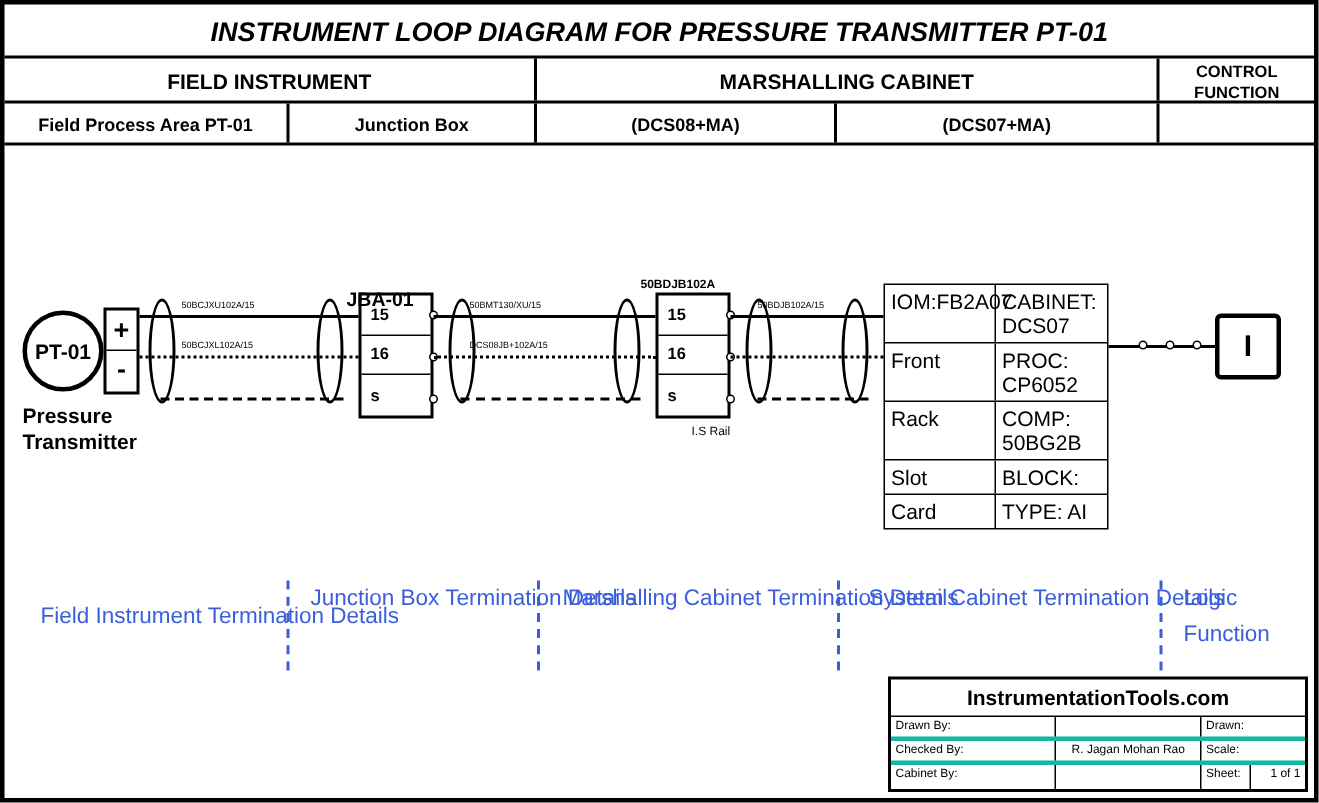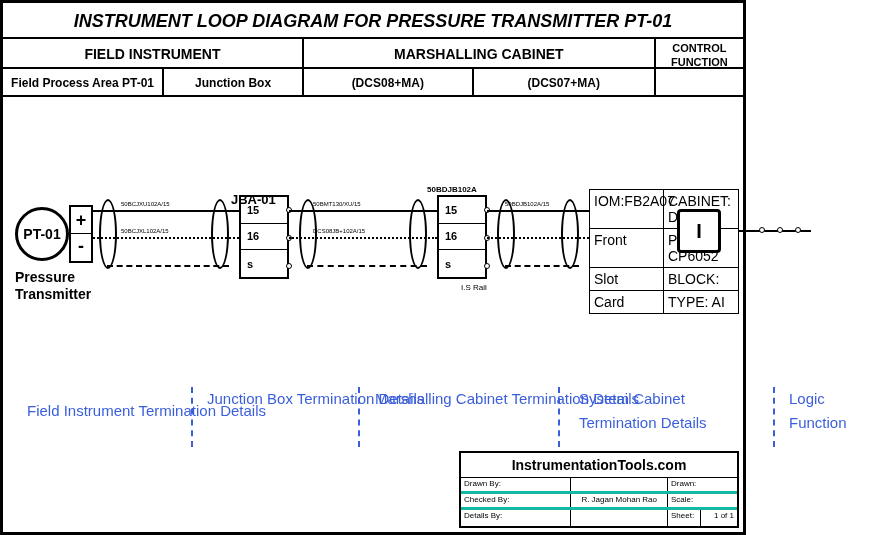--- a/index.html
+++ b/index.html
@@ -2,21 +2,21 @@
 <html><head>
 <meta charset="utf-8">
 <style>
   * { box-sizing: border-box; }
   body {
     margin: 0;
     font-family: Arial, sans-serif;
     background: #fff;
   }
   .frame {
-    width: 746px;
+    width: 879px;
     height: 535px;
     border: 3px solid #000;
     position: relative;
     background: #fff;
   }
   .title {
     height: 36px;
     border-bottom: 2px solid #000;
     text-align: center;
     font-weight: bold;
@@ -278,20 +278,24 @@
     <div class="mc-rail">I.S Rail</div>
 
     <div class="sys-table">
       <div class="srow">
           <div class="sc1">IOM:FB2A07</div>
           <div class="sc2">CABINET: DCS07</div>
         </div>
       <div class="srow">
           <div class="sc1">Front</div>
           <div class="sc2">PROC: CP6052</div>
+        </div>
+      <div class="srow">
+          <div class="sc1">Rack</div>
+          <div class="sc2">COMP: 50BG2B</div>
         </div>
       <div class="srow">
           <div class="sc1">Slot</div>
           <div class="sc2">BLOCK:</div>
         </div>
       <div class="srow">
           <div class="sc1">Card</div>
           <div class="sc2">TYPE: AI</div>
         </div>
     </div>
@@ -348,21 +352,21 @@
         <div class="tb-cell" style="width:40%">Drawn By:</div>
         <div class="tb-cell" style="width:35%"></div>
         <div class="tb-cell" style="width:25%">Drawn:</div>
       </div>
       <div class="tb-row">
         <div class="tb-cell" style="width:40%">Checked By:</div>
         <div class="tb-cell" style="width:35%;text-align:center">R. Jagan Mohan Rao</div>
         <div class="tb-cell" style="width:25%">Scale:</div>
       </div>
       <div class="tb-row">
-        <div class="tb-cell" style="width:40%">Details By:</div>
+        <div class="tb-cell" style="width:40%">Cabinet By:</div>
         <div class="tb-cell" style="width:35%"></div>
         <div class="tb-cell" style="width:12%">Sheet:</div>
         <div class="tb-cell" style="width:13%;text-align:right">1 of 1</div>
       </div>
     </div>
 
   </div>
 </div>
 
 </body></html>

